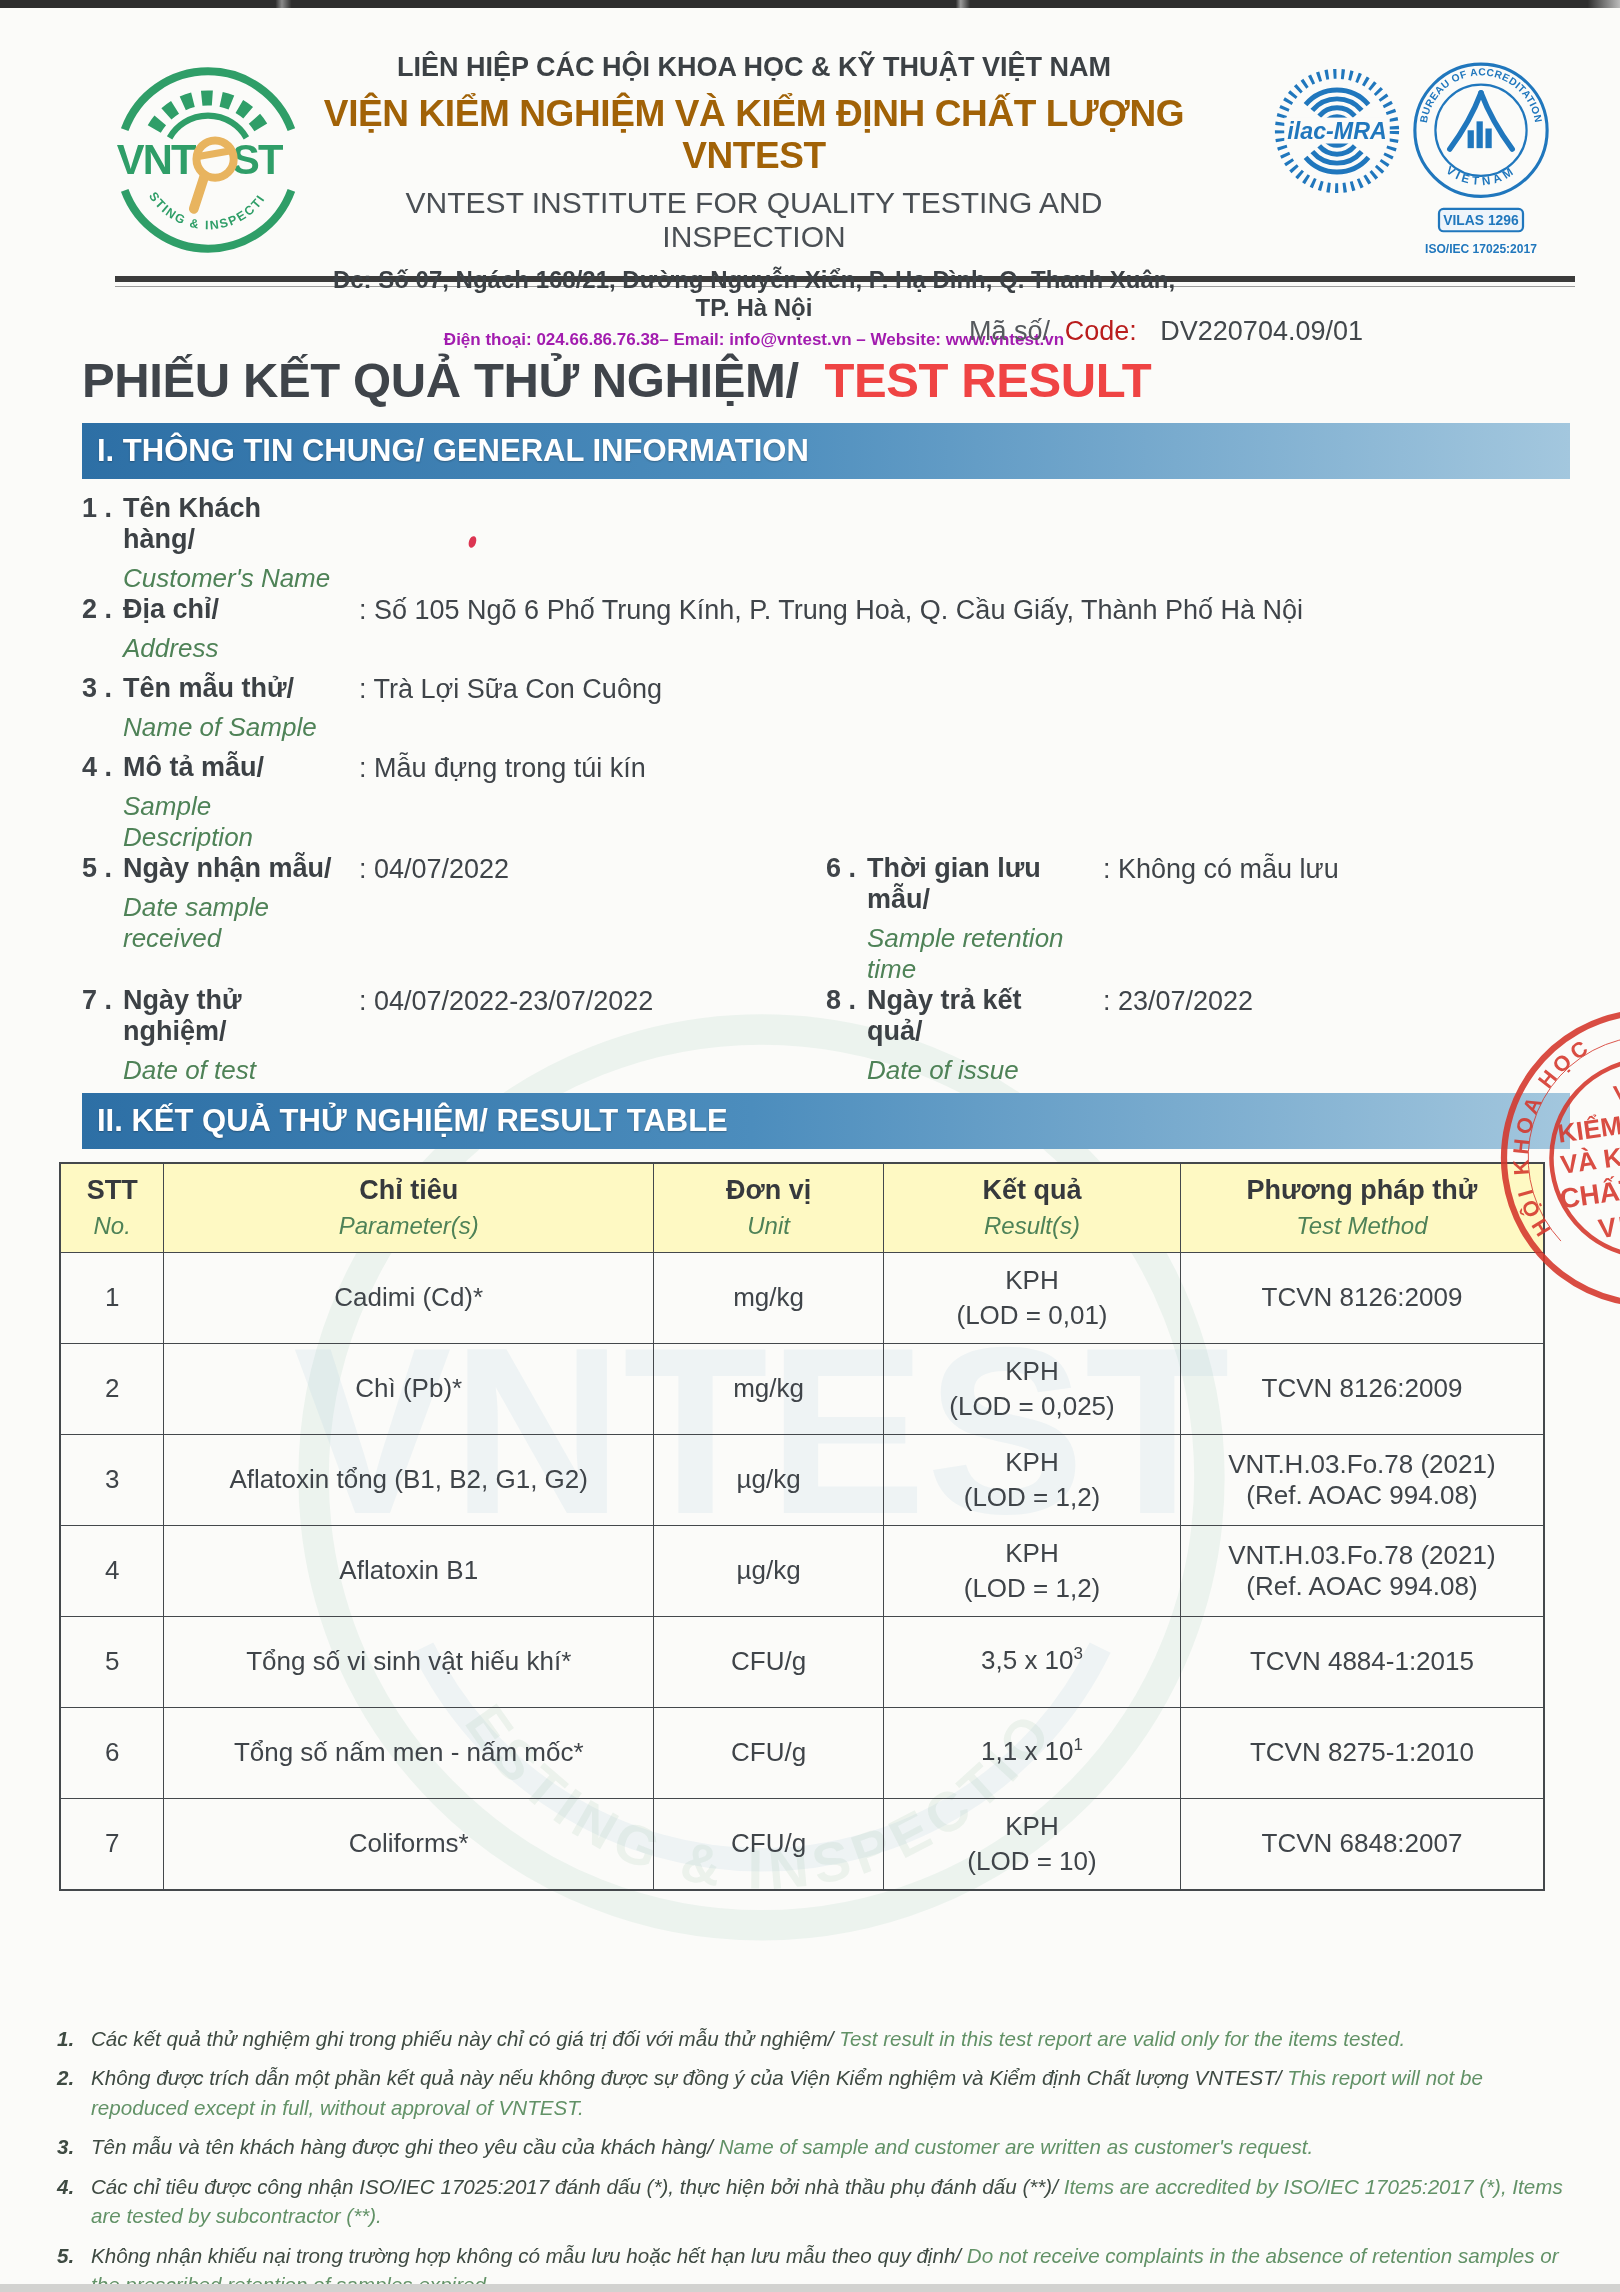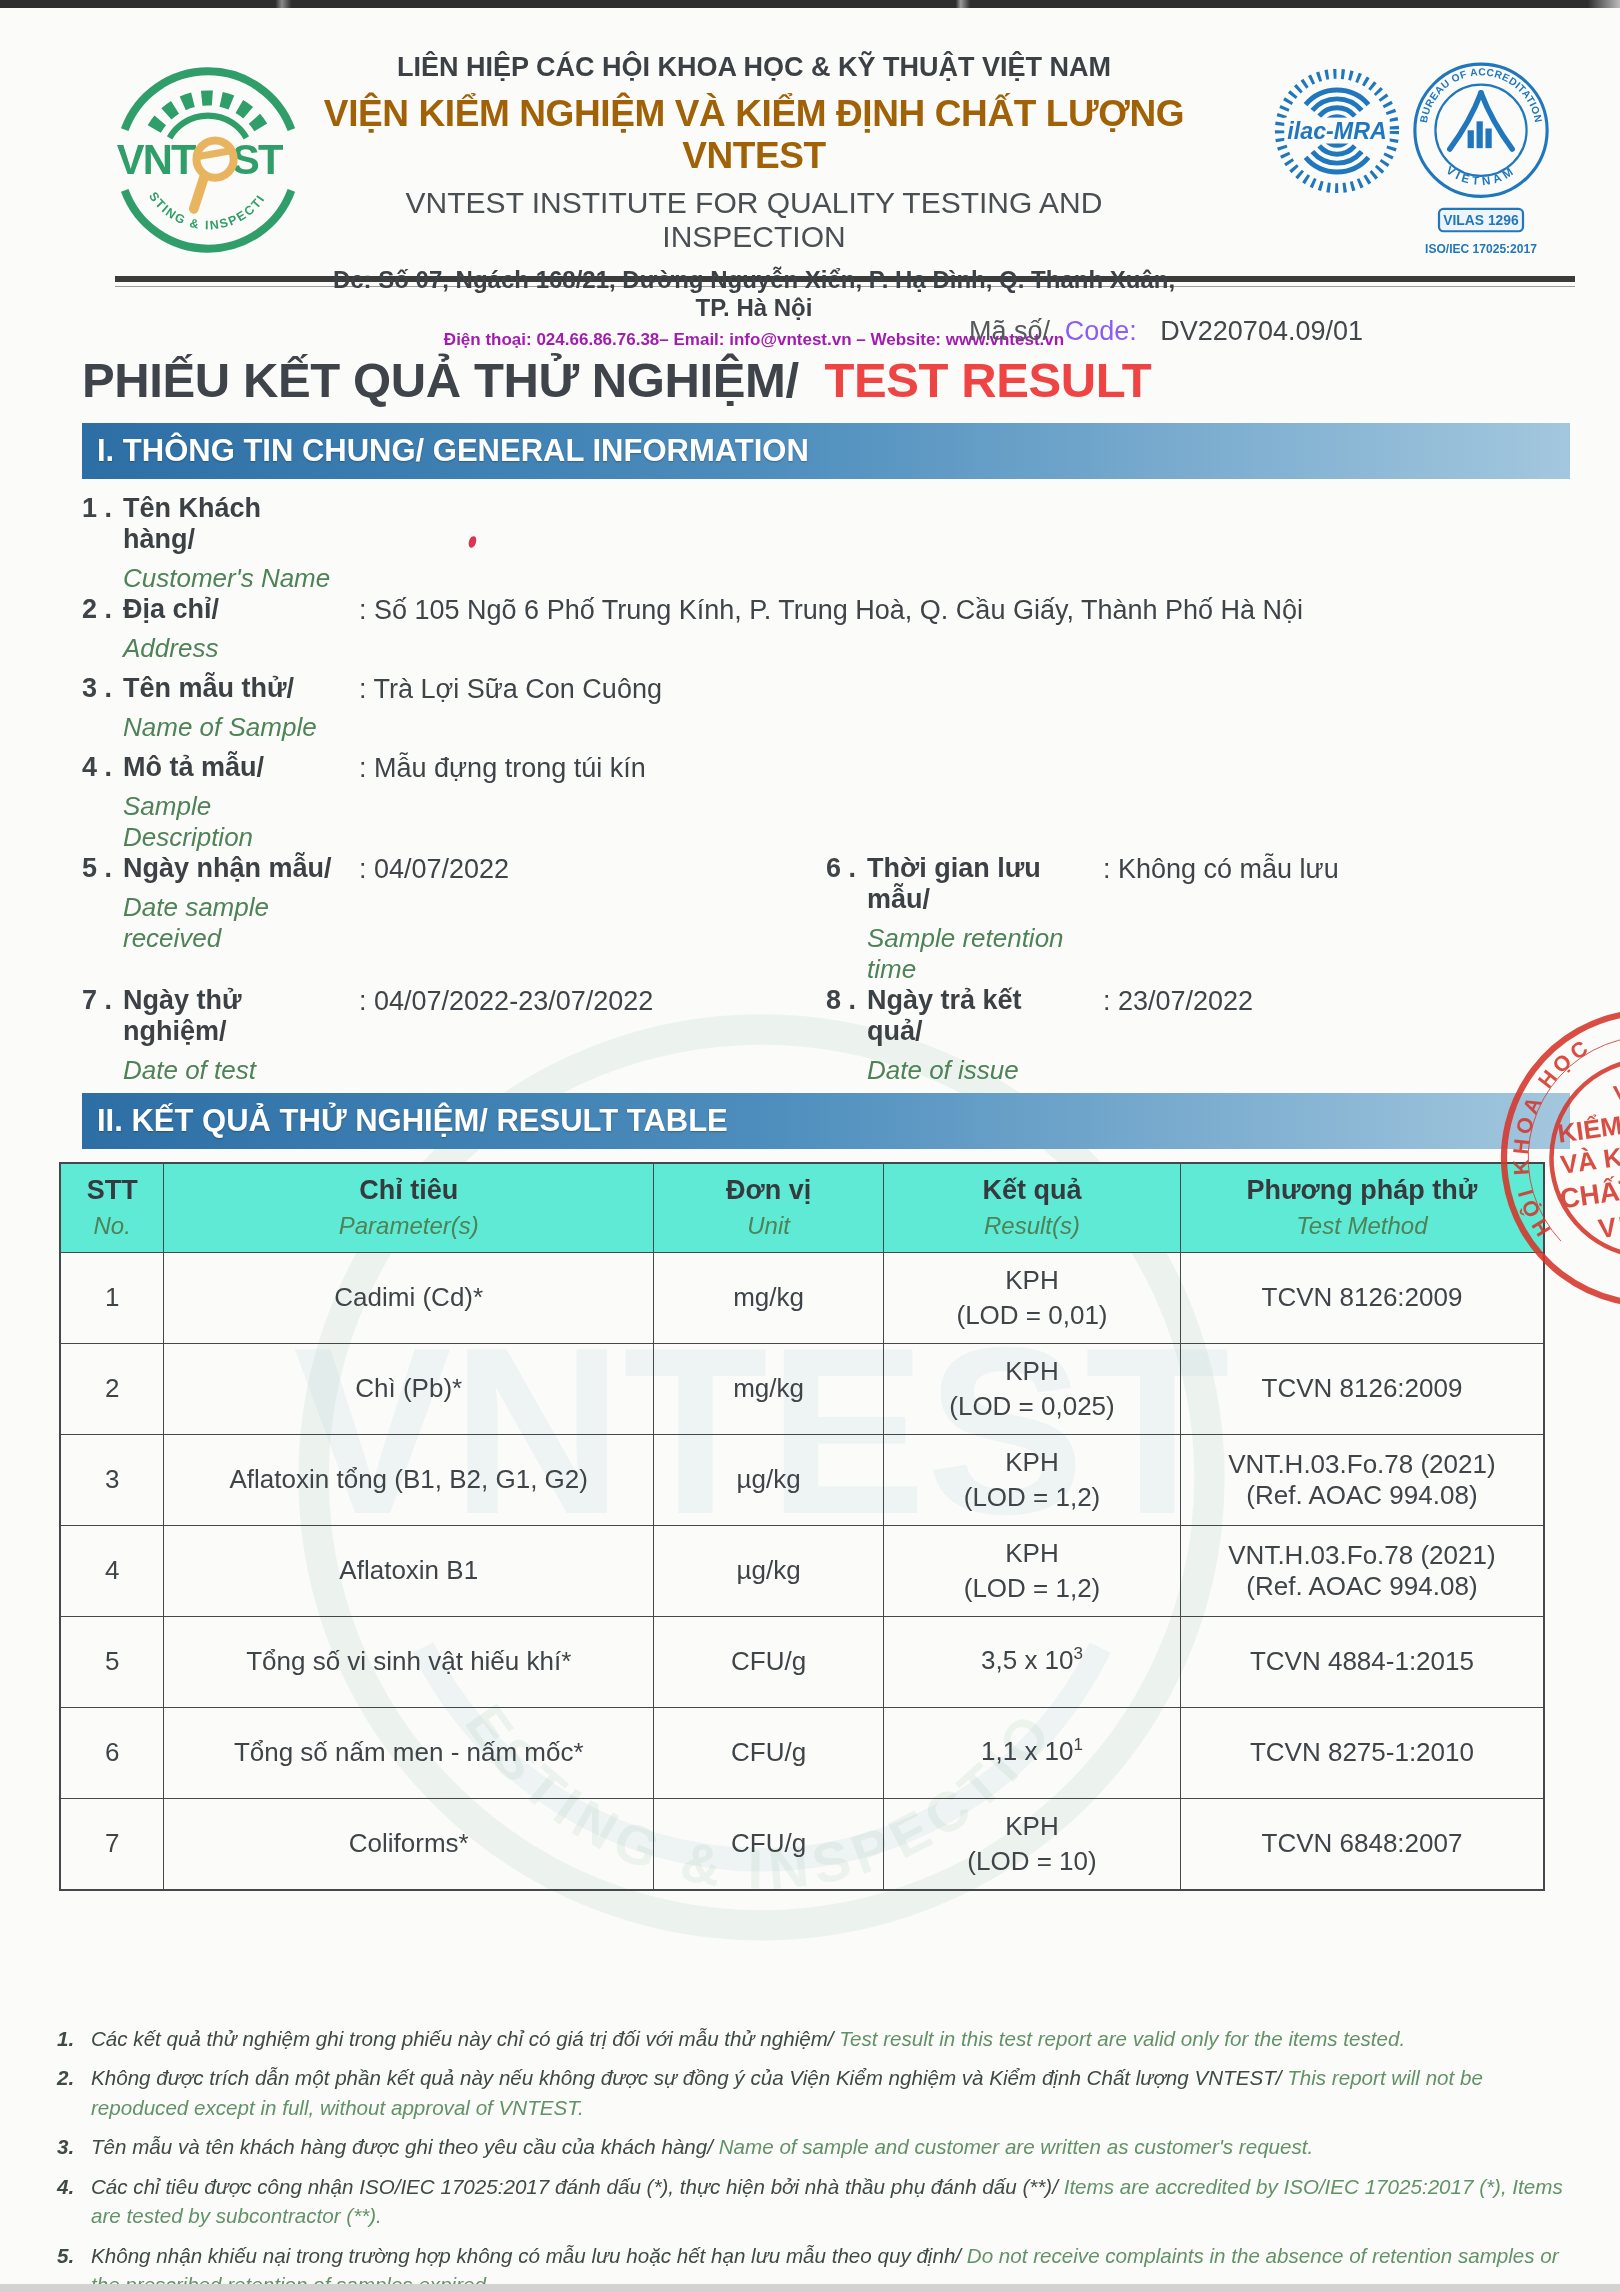--- a/index.html
+++ b/index.html
@@ -21,21 +21,21 @@
   .org-l4{font-size:24px;font-weight:600;color:#3c4145;margin-top:11.6px;}
   .org-l5{font-size:17px;font-weight:600;color:#a21caf;margin-top:8px;}
   .accr{width:351px;position:relative;}
   .ilac{position:absolute;left:19px;top:39px;}
   .boa{position:absolute;left:154px;top:32px;}
   
   .rule{margin:3.6px 45px 0 115px;height:4.5px;border-top:6.3px solid #3b3b3b;border-bottom:1.8px solid #9b9b9b;}
   
   .code-line{margin-top:29px;padding-left:969px;font-size:27px;white-space:nowrap;}
   .code-vn{color:#55595d;}
-  .code-en{color:#8b5cf6;margin-left:7.2px;}
+  .code-en{color:#b91c1c;margin-left:7.2px;}
   .code-val{color:#42474b;margin-left:16px;}
   
   .title{margin:5.4px 0 0 82px;font-size:49px;font-weight:800;letter-spacing:-0.4px;}
   .t-vn{color:#3f444a;}
   .t-en{color:#ef4444;margin-left:12.5px;}
   
   .secbar{margin:14.3px 50px 0 82px;height:56px;line-height:55px;padding-left:15px;
           font-size:31px;font-weight:700;color:#ffffff;text-shadow:0 0.9px 1.8px rgba(0,0,0,.28);
           background:linear-gradient(90deg,#2d6fa5 0%,#4c8dbd 45%,#a3c7de 100%);}
   .secbar.second{margin-top:7.2px;}
@@ -47,21 +47,21 @@
   .i-vn{font-weight:700;color:#3c4145;}
   .i-en{font-style:italic;color:#4e8257;font-size:26px;margin-top:8px;}
   .i-val{margin-left:23px;padding-top:0.9px;}
   .strong{font-weight:700;}
   .pair{display:flex;}
   .pair .half{width:50%;display:flex;align-items:flex-start;min-height:79px;}
   
   table.results{margin:12.5px 75px 0 59px;width:1486px;border-collapse:collapse;table-layout:fixed;
                 font-size:26px;color:#3f4449;border:2.7px solid #44484c;}
   table.results th,table.results td{border:1.8px solid #44484c;text-align:center;vertical-align:middle;padding:0;}
-  table.results thead th{background:#5eead4;height:88px;}
+  table.results thead th{background:#fef9c3;height:88px;}
   .h-vn{font-weight:700;font-size:27px;color:#36393d;}
   .h-en{font-style:italic;font-weight:400;color:#4e8257;font-size:24px;margin-top:6.3px;}
   table.results tbody td{height:90px;}
   td.param{text-align:left;padding-left:12.5px;}
   .lod{margin-top:4.5px;}
   sup{font-size:17px;}
   
   .footnotes{margin:133px 54px 0 57px;font-size:20.6px;font-style:italic;}
   .fn{display:flex;margin-bottom:9.9px;line-height:29.6px;}
   .fn-no{width:34px;flex:none;color:#3e4a42;font-weight:600;}

